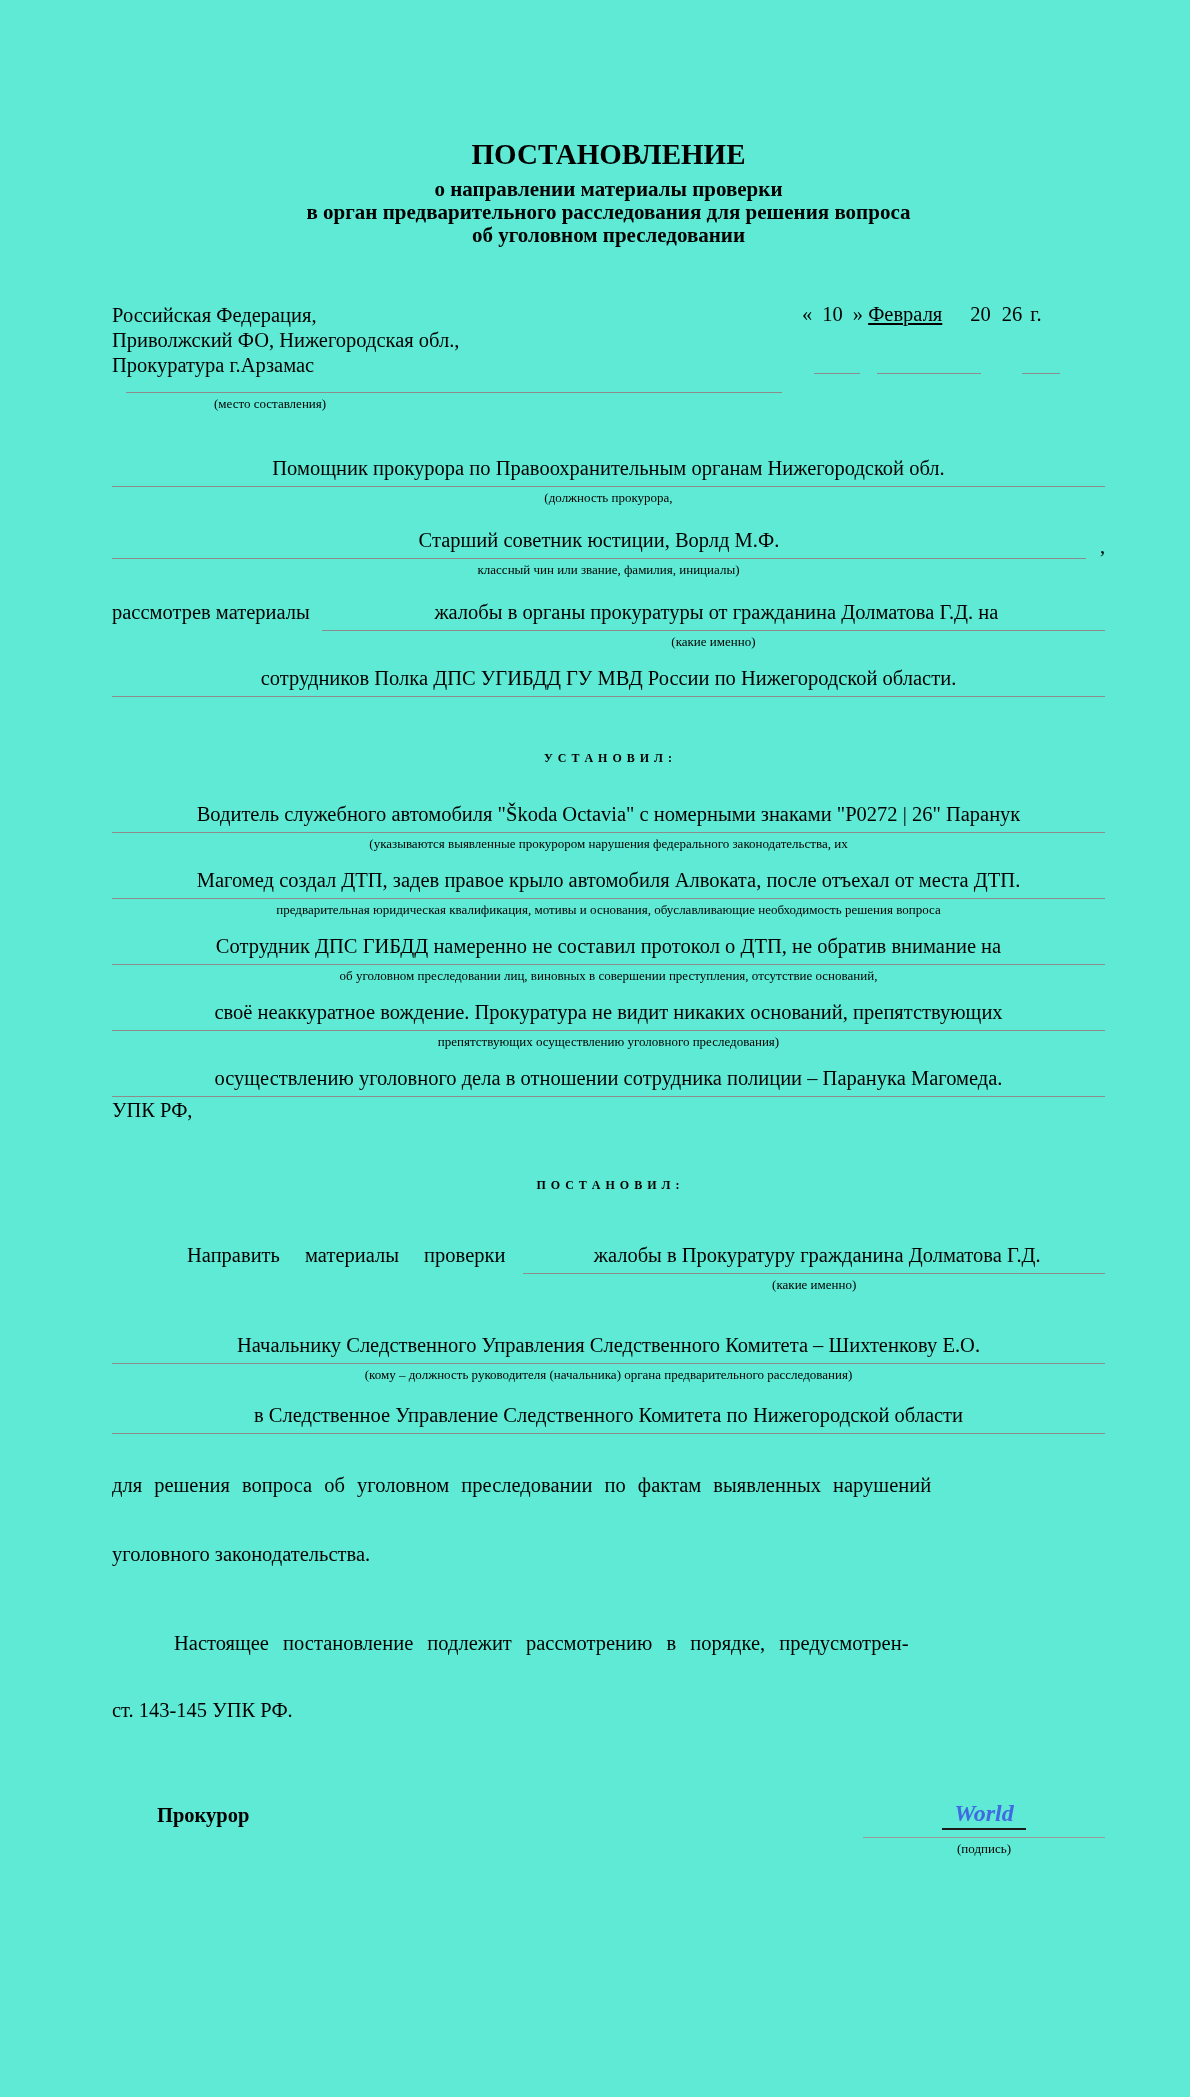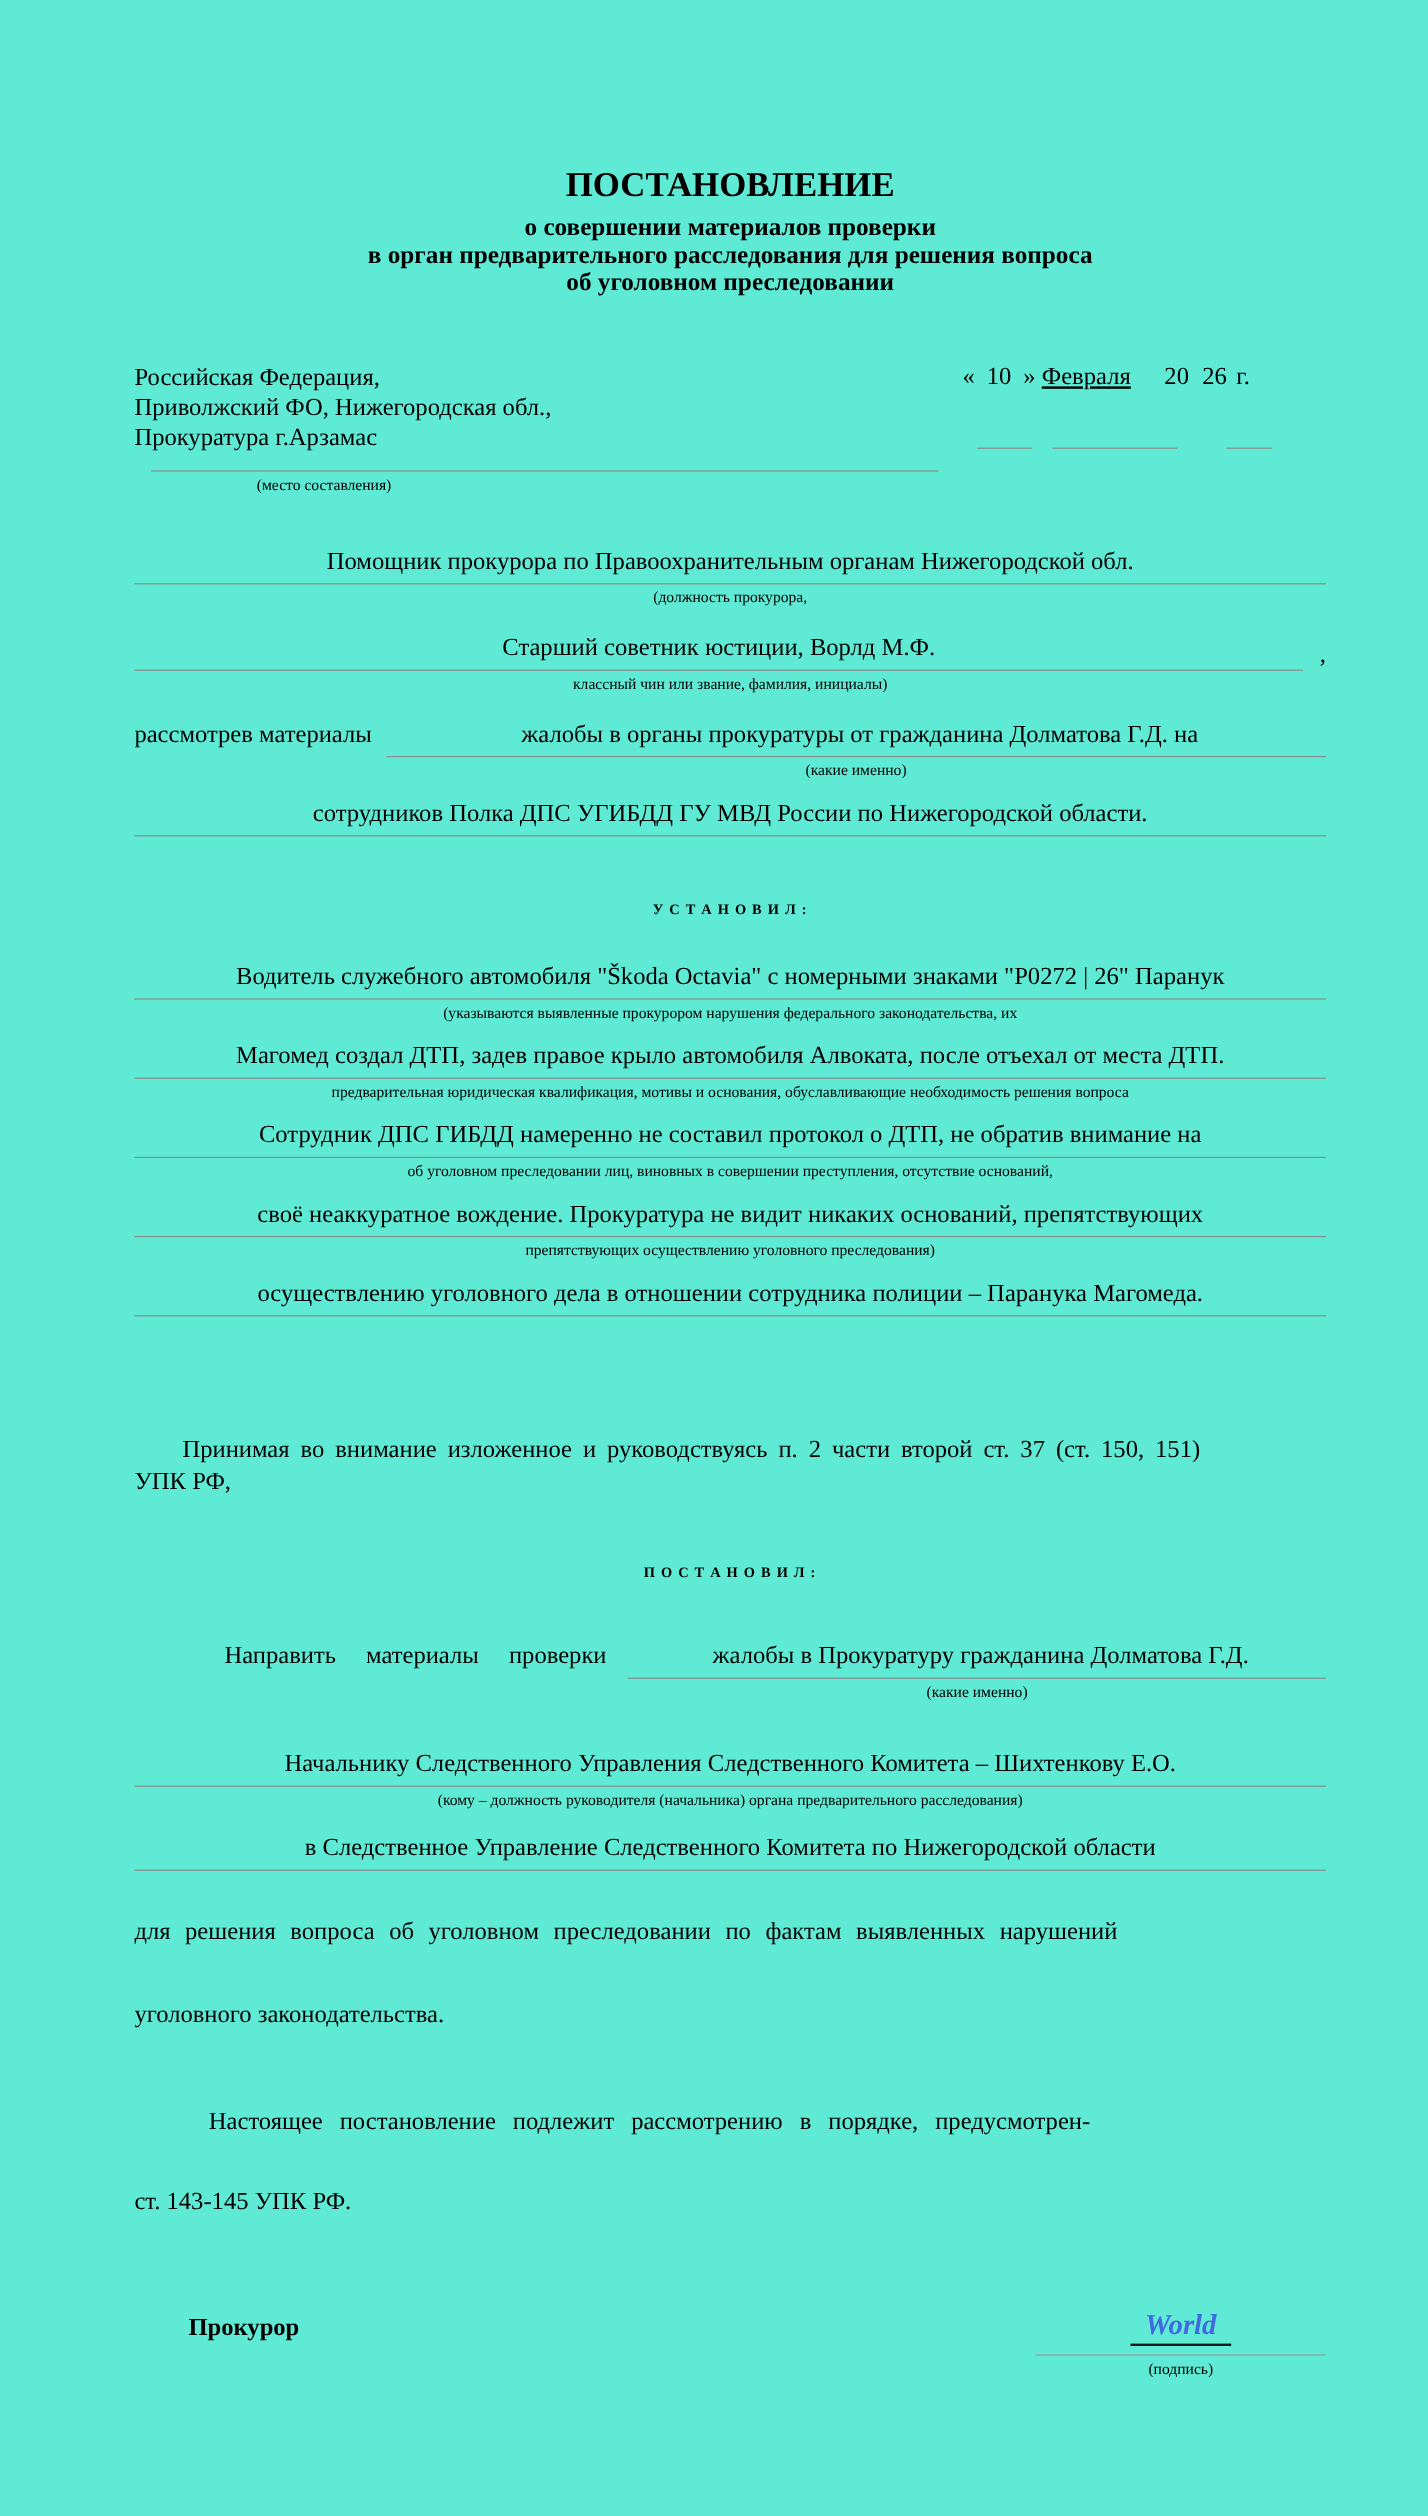--- a/index.html
+++ b/index.html
@@ -81,21 +81,21 @@
   }
   .sig-rule{margin-top:7px;border-bottom-color:#9a9a9a;}
 </style>
 </head>
 <body>
 
 <div class="page">
 
   <div class="doc-title">
     <div class="t-main">ПОСТАНОВЛЕНИЕ</div>
-    <div class="t-sub">о совершении материалов проверки</div>
+    <div class="t-sub">о направлении материалы проверки</div>
     <div class="t-sub">в орган предварительного расследования для решения вопроса</div>
     <div class="t-sub">об уголовном преследовании</div>
   </div>
 
   <div class="place-date">
     <div class="place-col">
       <div class="place-text">
         <div>Российская Федерация,</div>
         <div>Приволжский ФО, Нижегородская обл.,</div>
         <div>Прокуратура г.Арзамас</div>
@@ -160,21 +160,20 @@
 
   <div class="field f-tight">
     <div class="value-line">своё неаккуратное вождение. Прокуратура не видит никаких оснований, препятствующих</div>
     <div class="caption">препятствующих осуществлению уголовного преследования)</div>
   </div>
 
   <div class="field f-tight">
     <div class="value-line">осуществлению уголовного дела в отношении сотрудника полиции – Паранука Магомеда.</div>
   </div>
 
-  <div class="para-line considering1">Принимая во внимание изложенное и руководствуясь п. 2 части второй ст. 37 (ст. 150, 151)</div>
   <div class="para-line considering2">УПК РФ,</div>
 
   <div class="section-heading">П О С Т А Н О В И Л :</div>
 
   <div class="labeled-row direct-row">
     <span class="row-label">Направить материалы проверки</span>
     <div class="row-fill">
       <div class="value-line">жалобы в Прокуратуру гражданина Долматова Г.Д.</div>
       <div class="caption">(какие именно)</div>
     </div>

